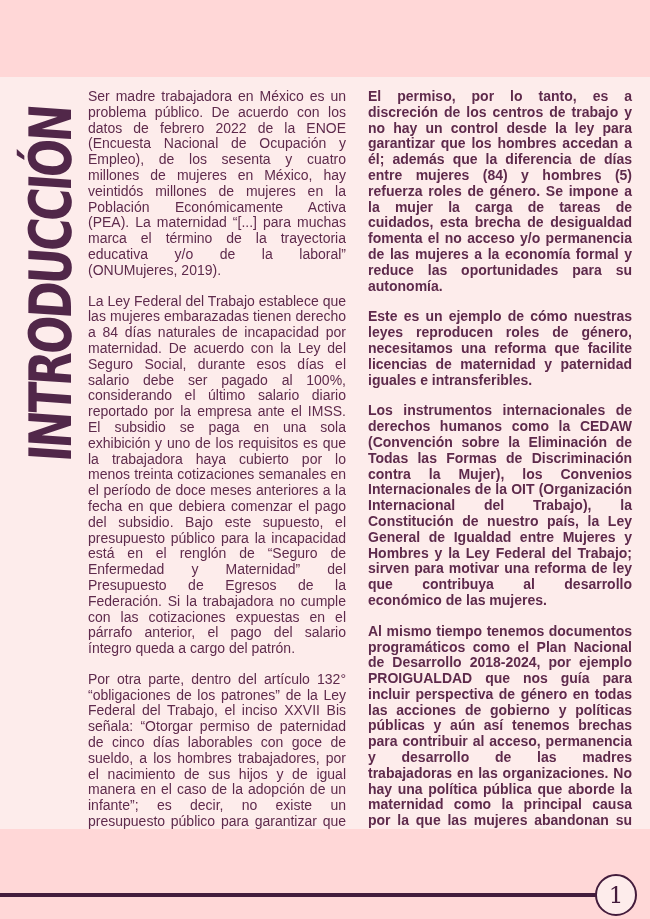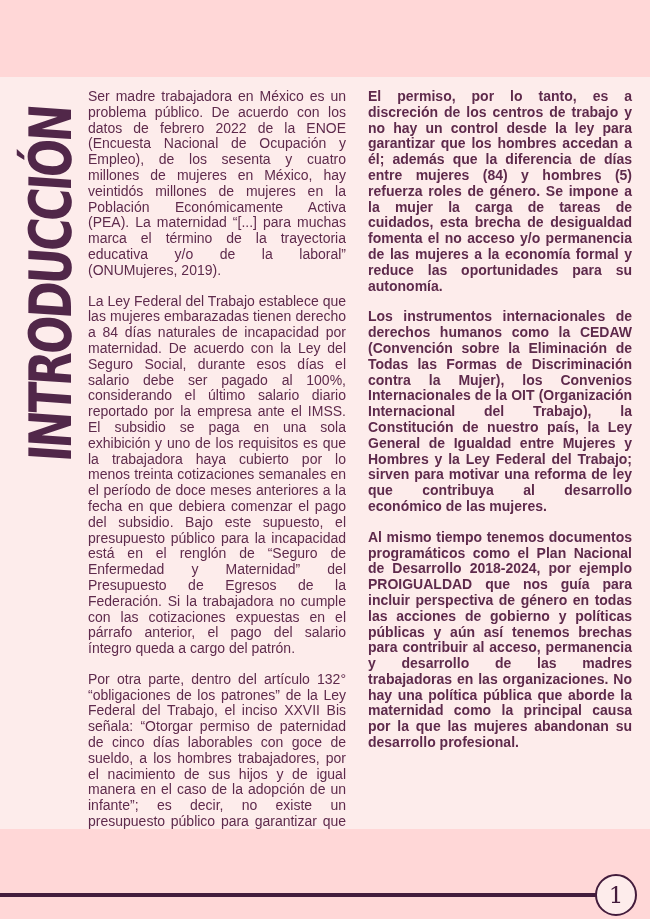--- a/index.html
+++ b/index.html
@@ -112,20 +112,21 @@
   </div>
 
   <div class="columns">
     <div class="col left">
       <p>Ser madre trabajadora en México es un problema público. De acuerdo con los datos de febrero 2022 de la ENOE (Encuesta Nacional de Ocupación y Empleo), de los sesenta y cuatro millones de mujeres en México, hay veintidós millones de mujeres en la Población Económicamente Activa (PEA). La maternidad “[...] para muchas marca el término de la trayectoria educativa y/o de la laboral” (ONUMujeres, 2019).</p>
       <p>La Ley Federal del Trabajo establece que las mujeres embarazadas tienen derecho a 84 días naturales de incapacidad por maternidad. De acuerdo con la Ley del Seguro Social, durante esos días el salario debe ser pagado al 100%, considerando el último salario diario reportado por la empresa ante el IMSS. El subsidio se paga en una sola exhibición y uno de los requisitos es que la trabajadora haya cubierto por lo menos treinta cotizaciones semanales en el período de doce meses anteriores a la fecha en que debiera comenzar el pago del subsidio. Bajo este supuesto, el presupuesto público para la incapacidad está en el renglón de “Seguro de Enfermedad y Maternidad” del Presupuesto de Egresos de la Federación. Si la trabajadora no cumple con las cotizaciones expuestas en el párrafo anterior, el pago del salario íntegro queda a cargo del patrón.</p>
       <p>Por otra parte, dentro del artículo 132° “obligaciones de los patrones” de la Ley Federal del Trabajo, el inciso XXVII Bis señala: “Otorgar permiso de paternidad de cinco días laborables con goce de sueldo, a los hombres trabajadores, por el nacimiento de sus hijos y de igual manera en el caso de la adopción de un infante”; es decir, no existe un presupuesto público para garantizar que los hombres puedan acceder a este beneficio.</p>
     </div>
     <div class="col right">
       <p>El permiso, por lo tanto, es a discreción de los centros de trabajo y no hay un control desde la ley para garantizar que los hombres accedan a él; además que la diferencia de días entre mujeres (84) y hombres (5) refuerza roles de género. Se impone a la mujer la carga de tareas de cuidados, esta brecha de desigualdad fomenta el no acceso y/o permanencia de las mujeres a la economía formal y reduce las oportunidades para su autonomía.</p>
+      <p>Este es un ejemplo de cómo nuestras leyes reproducen roles de género, necesitamos una reforma que facilite licencias de maternidad y paternidad iguales e intransferibles.</p>
       <p>Los instrumentos internacionales de derechos humanos como la CEDAW (Convención sobre la Eliminación de Todas las Formas de Discriminación contra la Mujer), los Convenios Internacionales de la OIT (Organización Internacional del Trabajo), la Constitución de nuestro país, la Ley General de Igualdad entre Mujeres y Hombres y la Ley Federal del Trabajo; sirven para motivar una reforma de ley que contribuya al desarrollo económico de las mujeres.</p>
       <p>Al mismo tiempo tenemos documentos programáticos como el Plan Nacional de Desarrollo 2018-2024, por ejemplo PROIGUALDAD que nos guía para incluir perspectiva de género en todas las acciones de gobierno y políticas públicas y aún así tenemos brechas para contribuir al acceso, permanencia y desarrollo de las madres trabajadoras en las organizaciones. No hay una política pública que aborde la maternidad como la principal causa por la que las mujeres abandonan su desarrollo profesional.</p>
     </div>
   </div>
 
   <div class="band bottom"></div>
 
   <div class="footer-rule"></div>
 
   <div class="page-badge">

